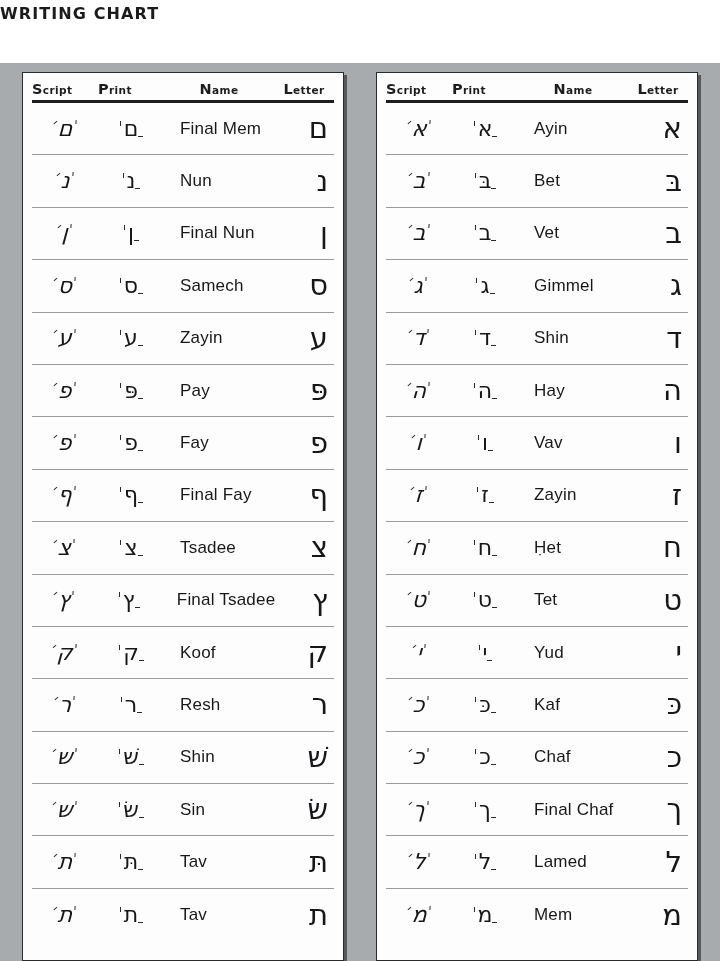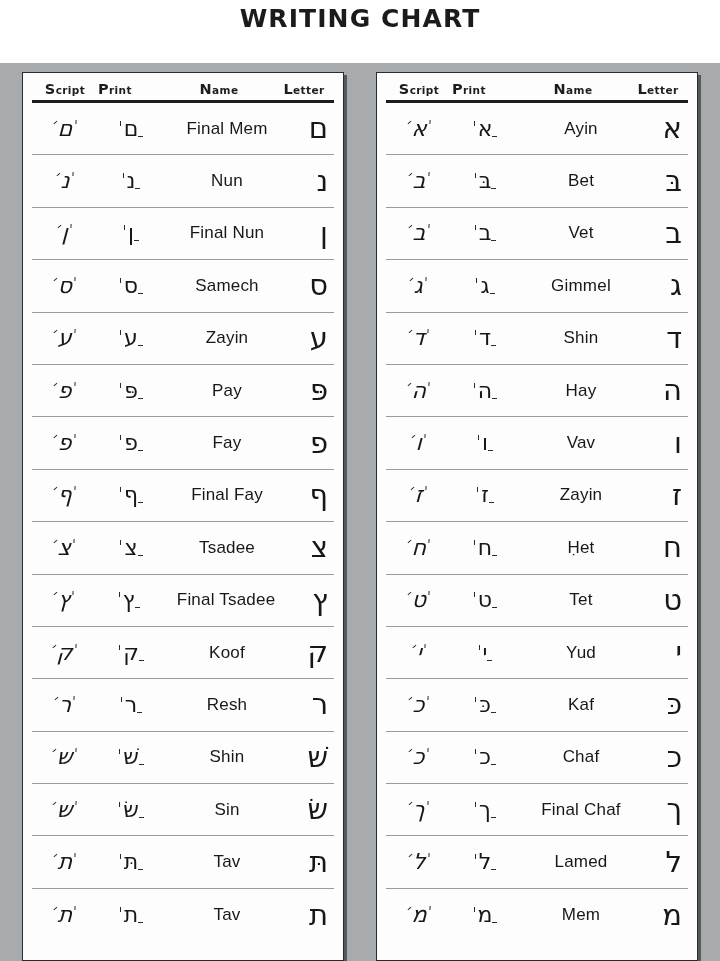--- a/index.html
+++ b/index.html
@@ -15,23 +15,22 @@
     position: relative;
     overflow: hidden;
   }
 
   
   .page-title {
     position: absolute;
     top: 4px;
     left: 0;
     width: 720px;
-    text-align: center;
     font-family: "DejaVu Sans", sans-serif;
-    font-size: 25px;
+    font-size: 16px;
     font-weight: bold;
     letter-spacing: 1.1px;
     color: #1b1b1b;
   }
 
   
   .gray-band {
     position: absolute;
     top: 63px;
     left: 0;
@@ -77,42 +76,42 @@
     color: #1d1d1d;
     font-size: 10.5px;
     letter-spacing: 0.4px;
     line-height: 1;
     padding-bottom: 4px;
     white-space: nowrap;
   }
   .chart-head .hcell::first-letter { font-size: 14.5px; }
 
   
-  .col-script { width: 66px; text-align: center; }
+  .col-script { width: 66px; text-align: left; }
   .col-print  { width: 66px; text-align: left; }
   .col-name   { flex: 1;     text-align: center; }
   .col-letter { width: 60px; text-align: center; }
 
   
   .chart-row {
     display: flex;
     align-items: center;
     height: 52.4px;
     border-bottom: 1px solid #9a9a9a;
   }
   .chart-row:last-child { border-bottom: none; }
 
   .cell {
     display: flex;
     align-items: center;
     height: 100%;
   }
   .cell.col-script { justify-content: center; }
   .cell.col-print  { justify-content: center; }
-  .cell.col-name   { justify-content: center; padding-left: 16px; }
+  .cell.col-name   { justify-content: flex-start; padding-left: 16px; }
   .cell.col-letter { justify-content: flex-end; padding-right: 6px; }
 
   .name-text {
     font-family: "Liberation Sans", sans-serif;
     font-size: 17px;
     color: #17181a;
     letter-spacing: 0.2px;
     white-space: nowrap;
   }
 

